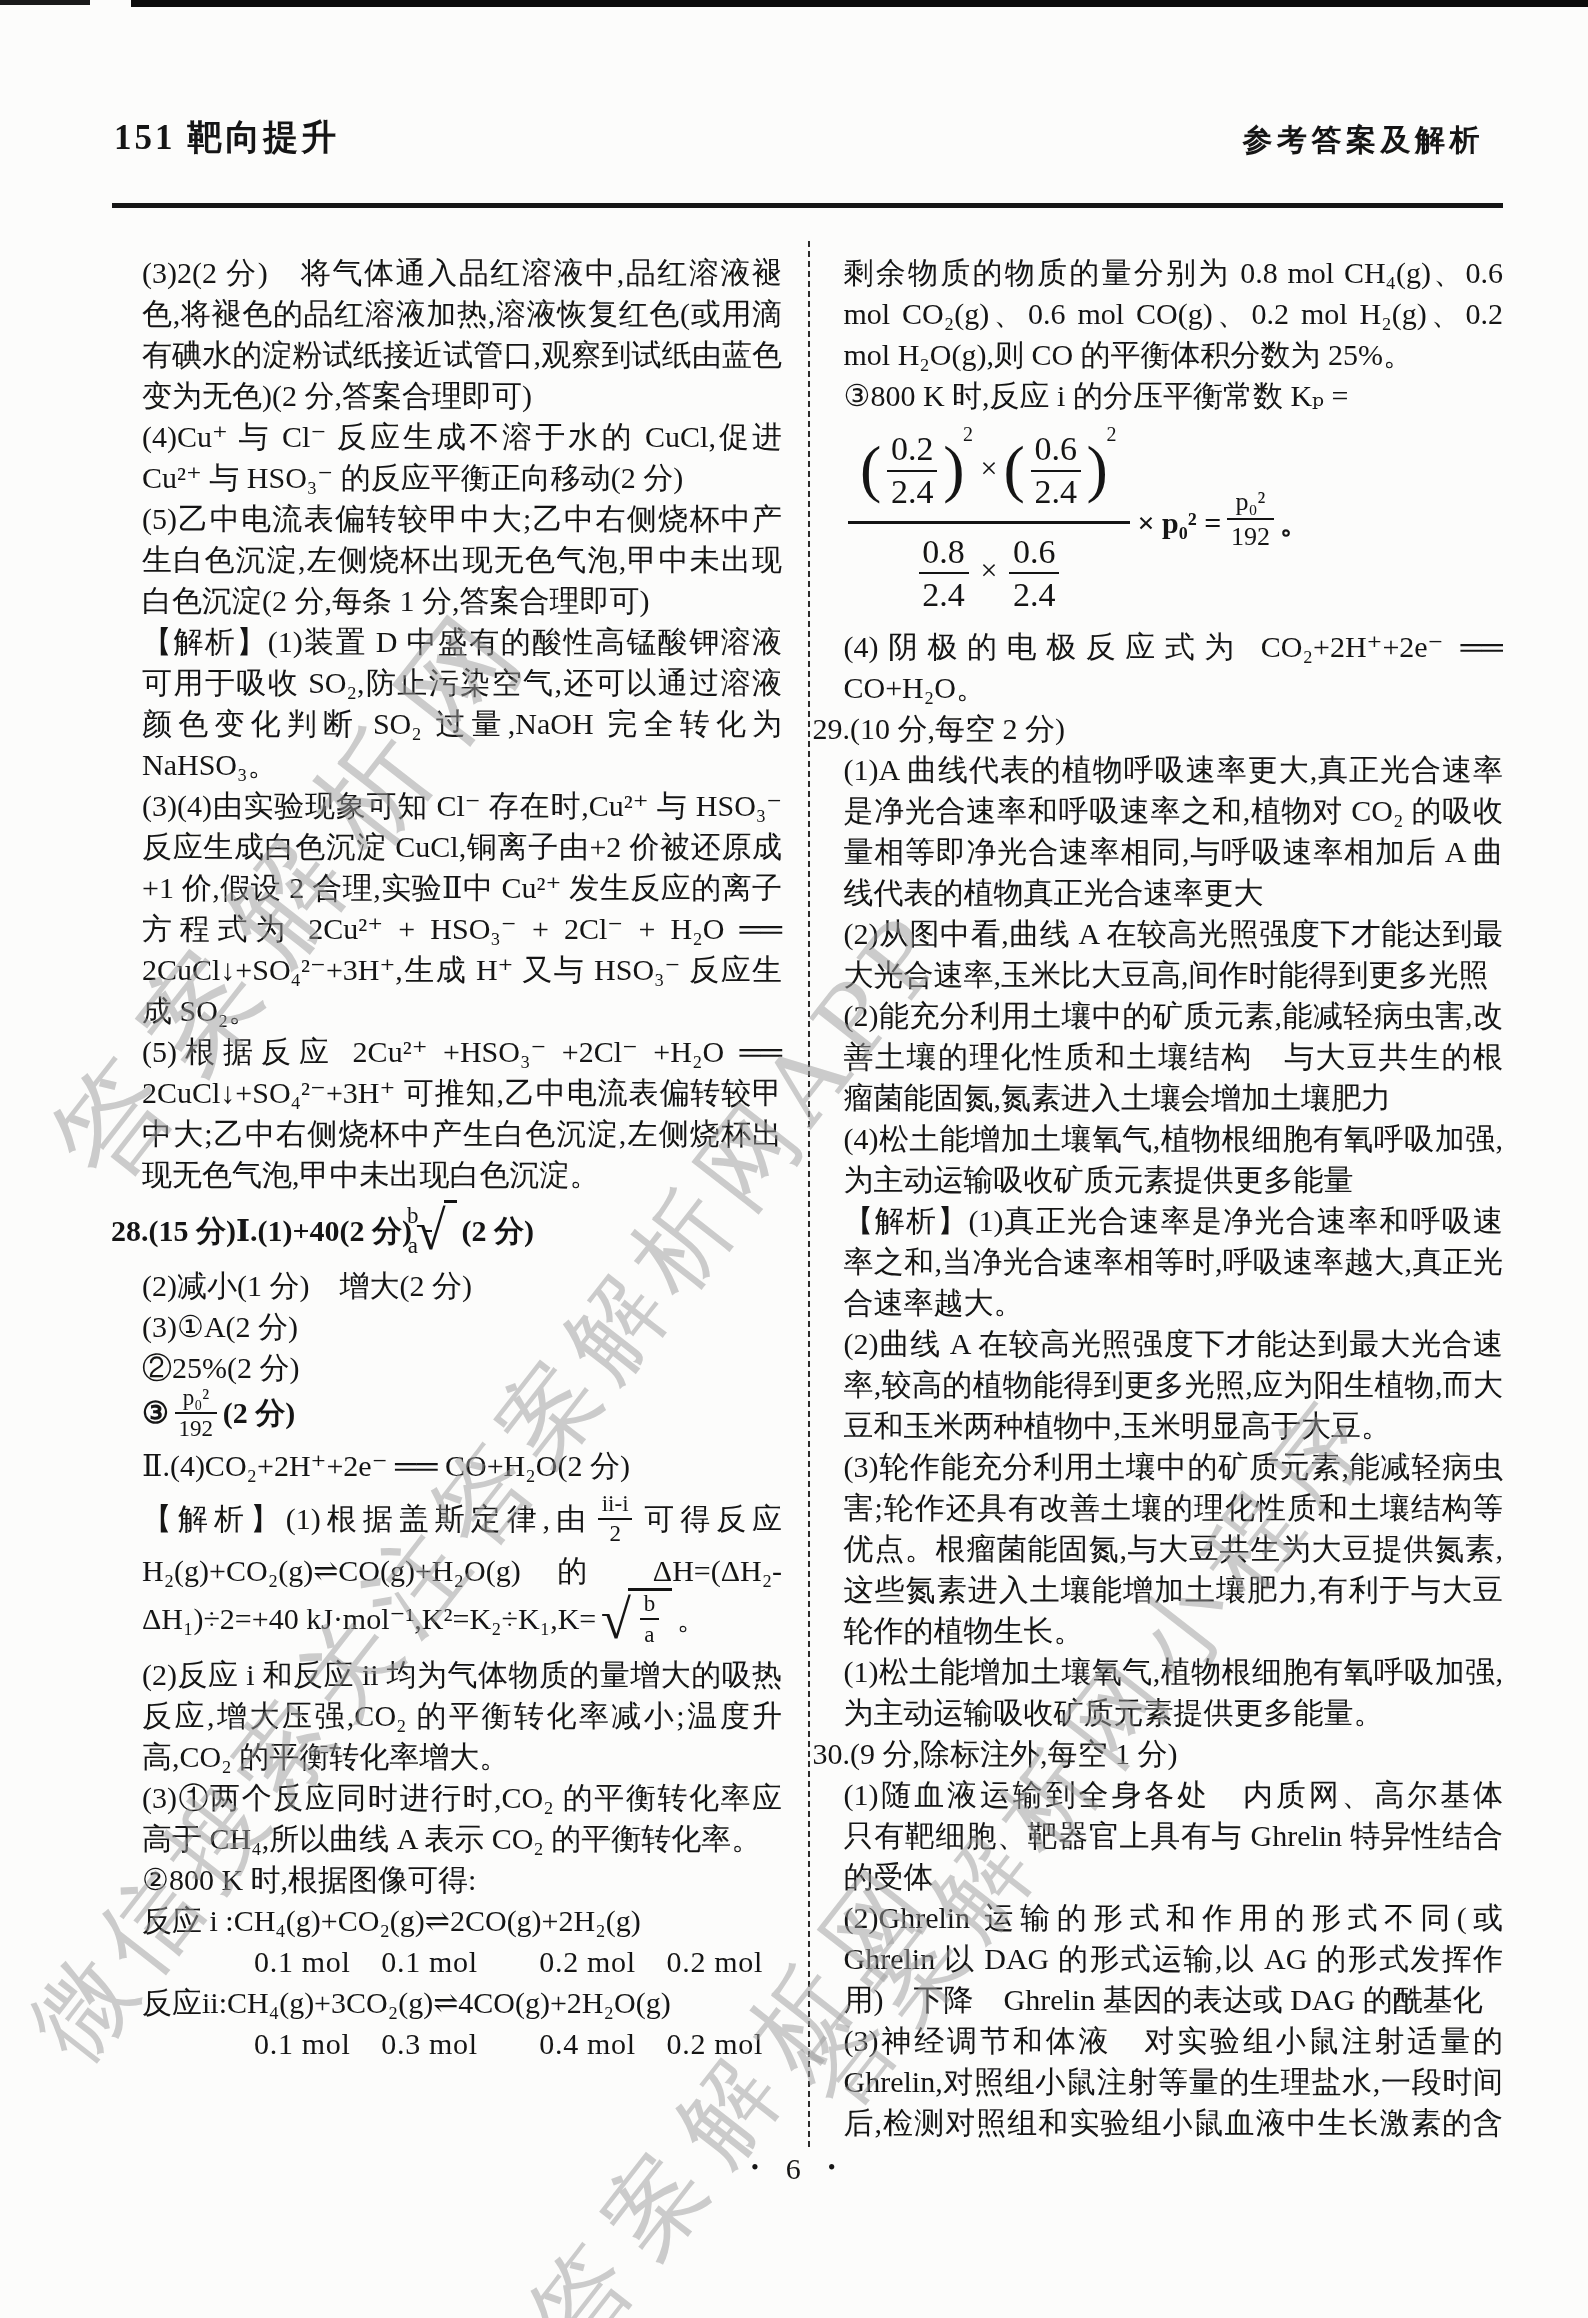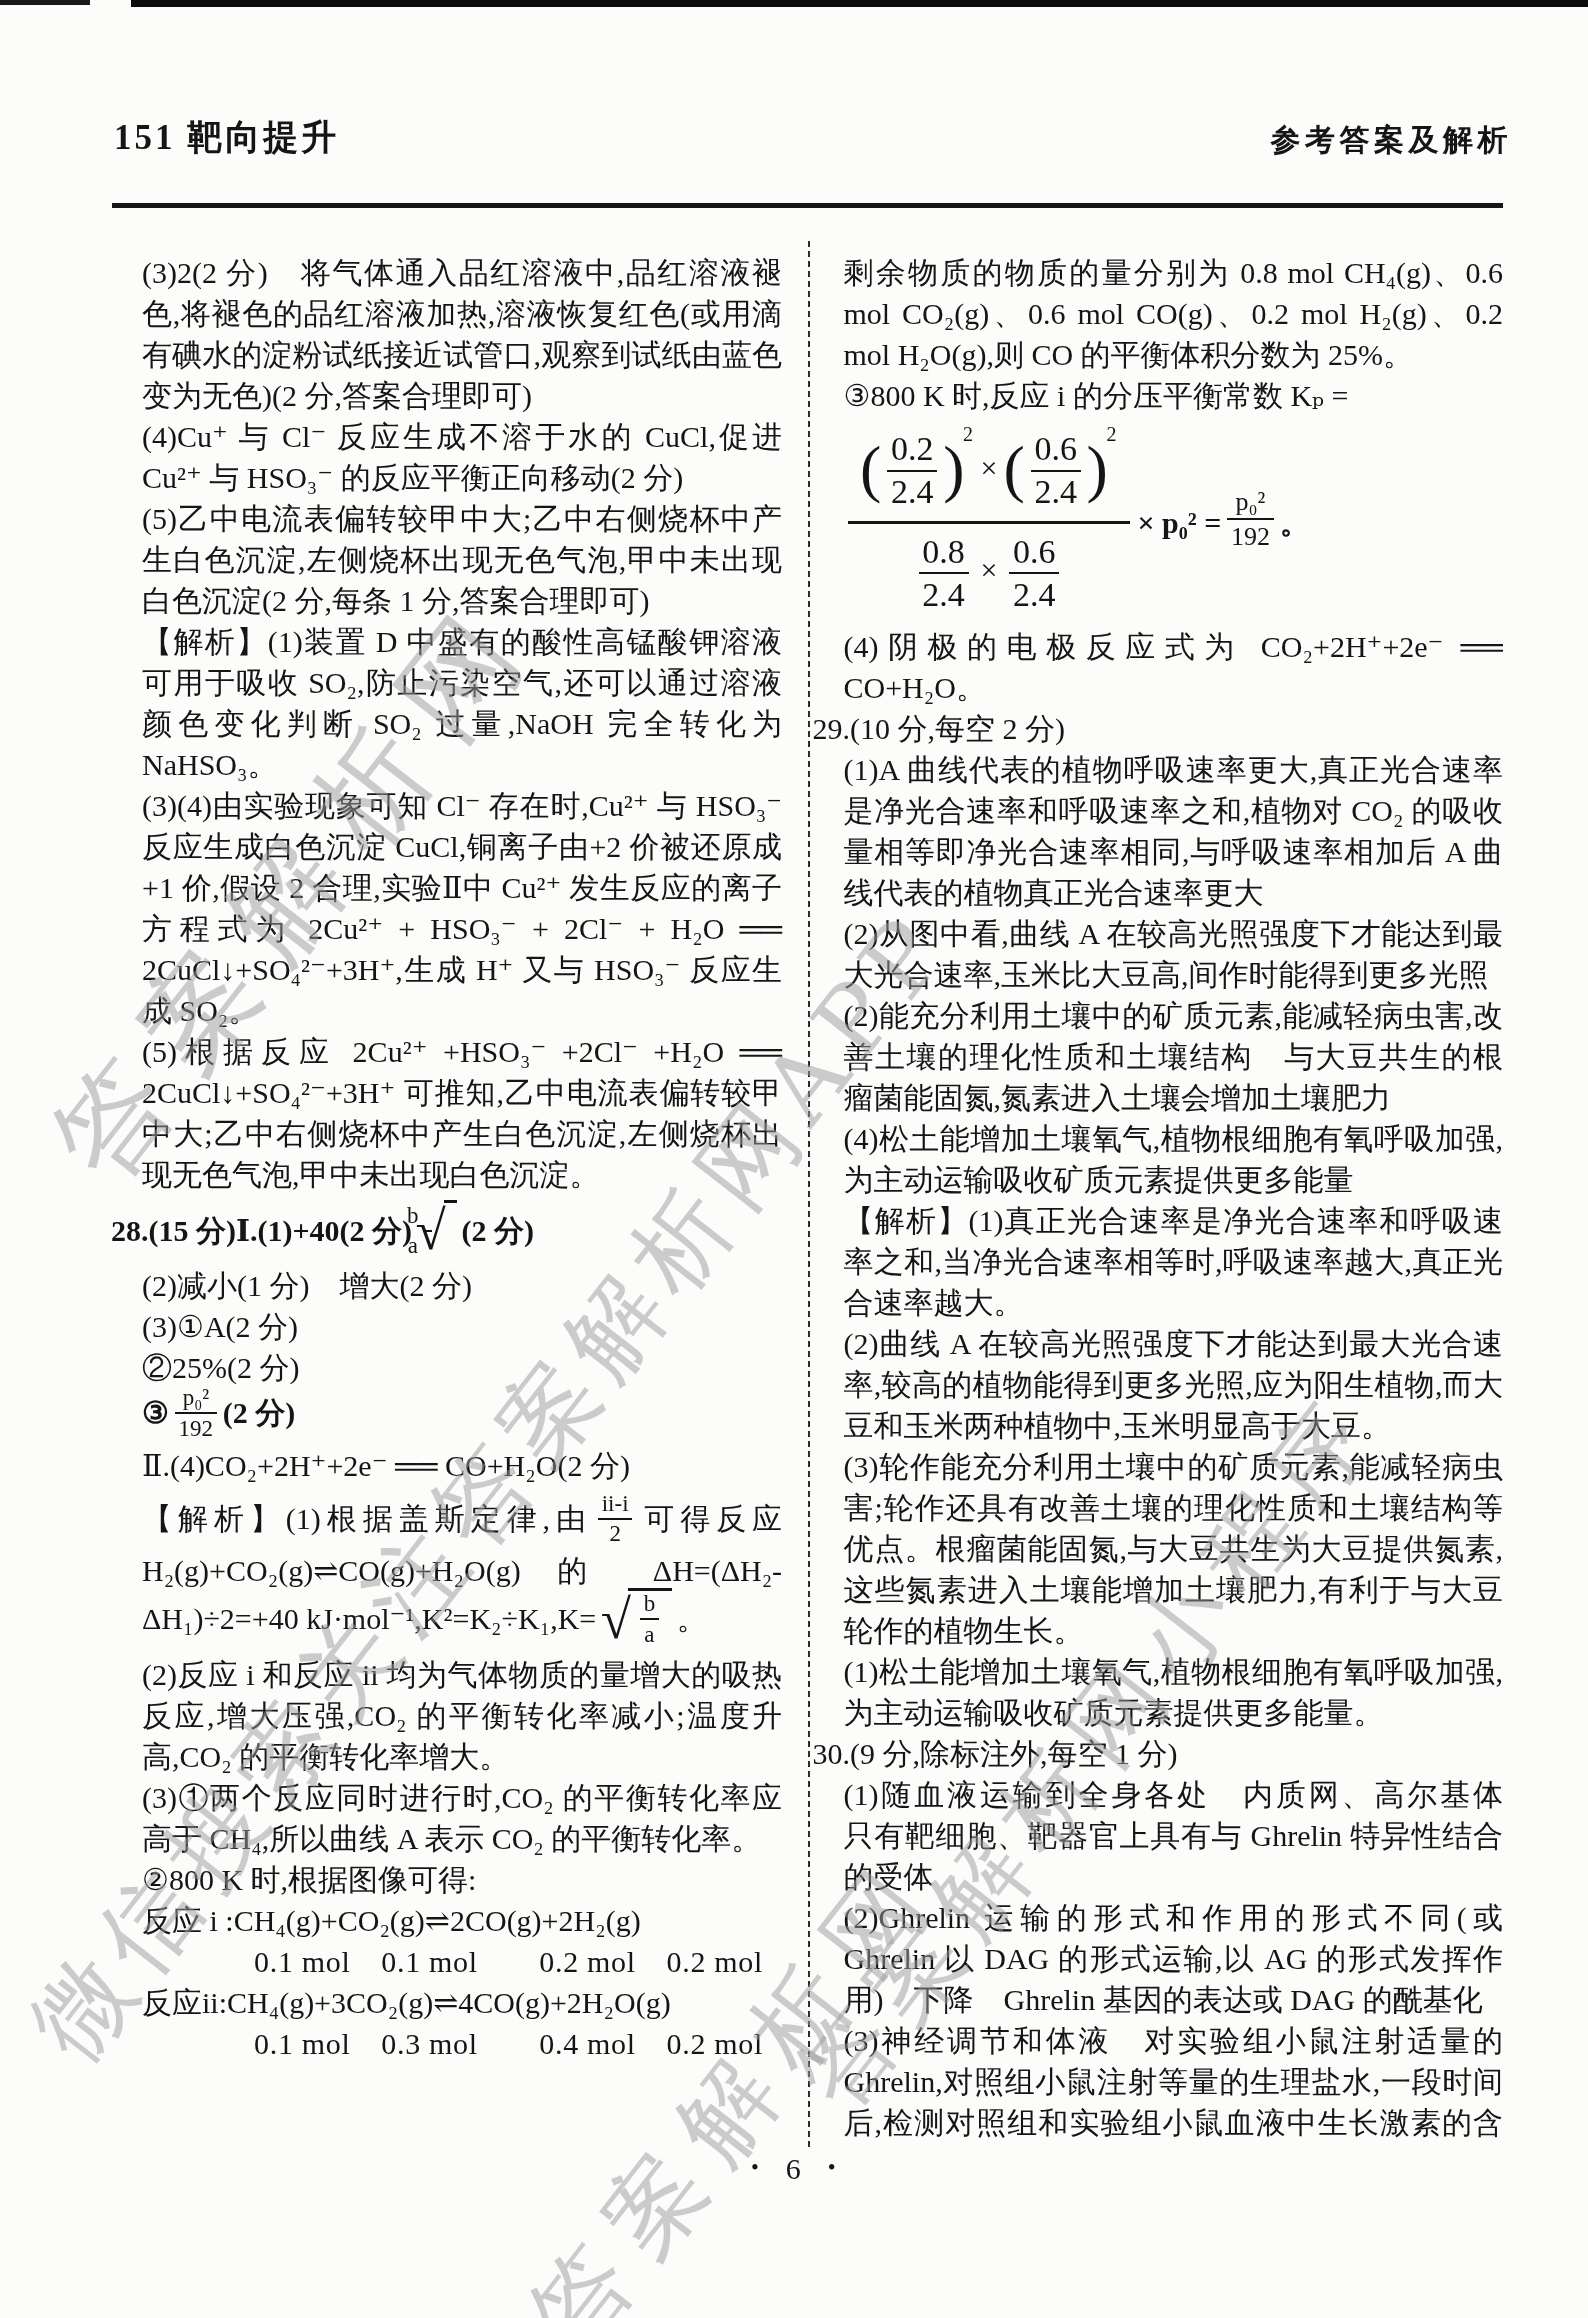--- a/index.html
+++ b/index.html
@@ -5,21 +5,21 @@
   html,body{margin:0;padding:0;background:#e8e8e6;}
   .page{
     position:relative;width:1588px;height:2319px;margin:0 auto;
     background:#fcfcfb;overflow:hidden;color:#151515;
     font-family:"Liberation Serif","DejaVu Serif",serif;
   }
   
   .edge-top{position:absolute;top:0;left:131px;right:0;height:6.7px;background:#0c0c0c;}
   .edge-top-left{position:absolute;top:0;left:0;width:90px;height:4.5px;background:#1a1a1a;}
   
-  .header{position:absolute;top:114px;left:114px;right:76px;display:flex;justify-content:space-between;align-items:flex-end;}
+  .header{position:absolute;top:114px;left:114px;right:104px;display:flex;justify-content:space-between;align-items:flex-end;}
   .header .h-left{font-size:35px;font-weight:700;letter-spacing:3px;}
   .header .h-right{font-size:30px;font-weight:700;letter-spacing:4.5px;}
   .head-rule{position:absolute;top:203px;left:112px;right:85px;height:5.2px;background:#161616;}
   
   .content{position:absolute;top:241px;left:112px;right:85px;bottom:172px;display:flex;overflow:hidden;}
   .col{width:50%;box-sizing:border-box;}
   .col-left{padding:10.5px 25.4px 0 30px;}
   .col-right{border-left:2.2px dashed #2c2c2c;padding:10.5px 0 0 34px;}
   .para{font-size:30px;line-height:41px;text-align:justify;margin:0 0 0 0;}
   .hang{text-indent:-31px;}

